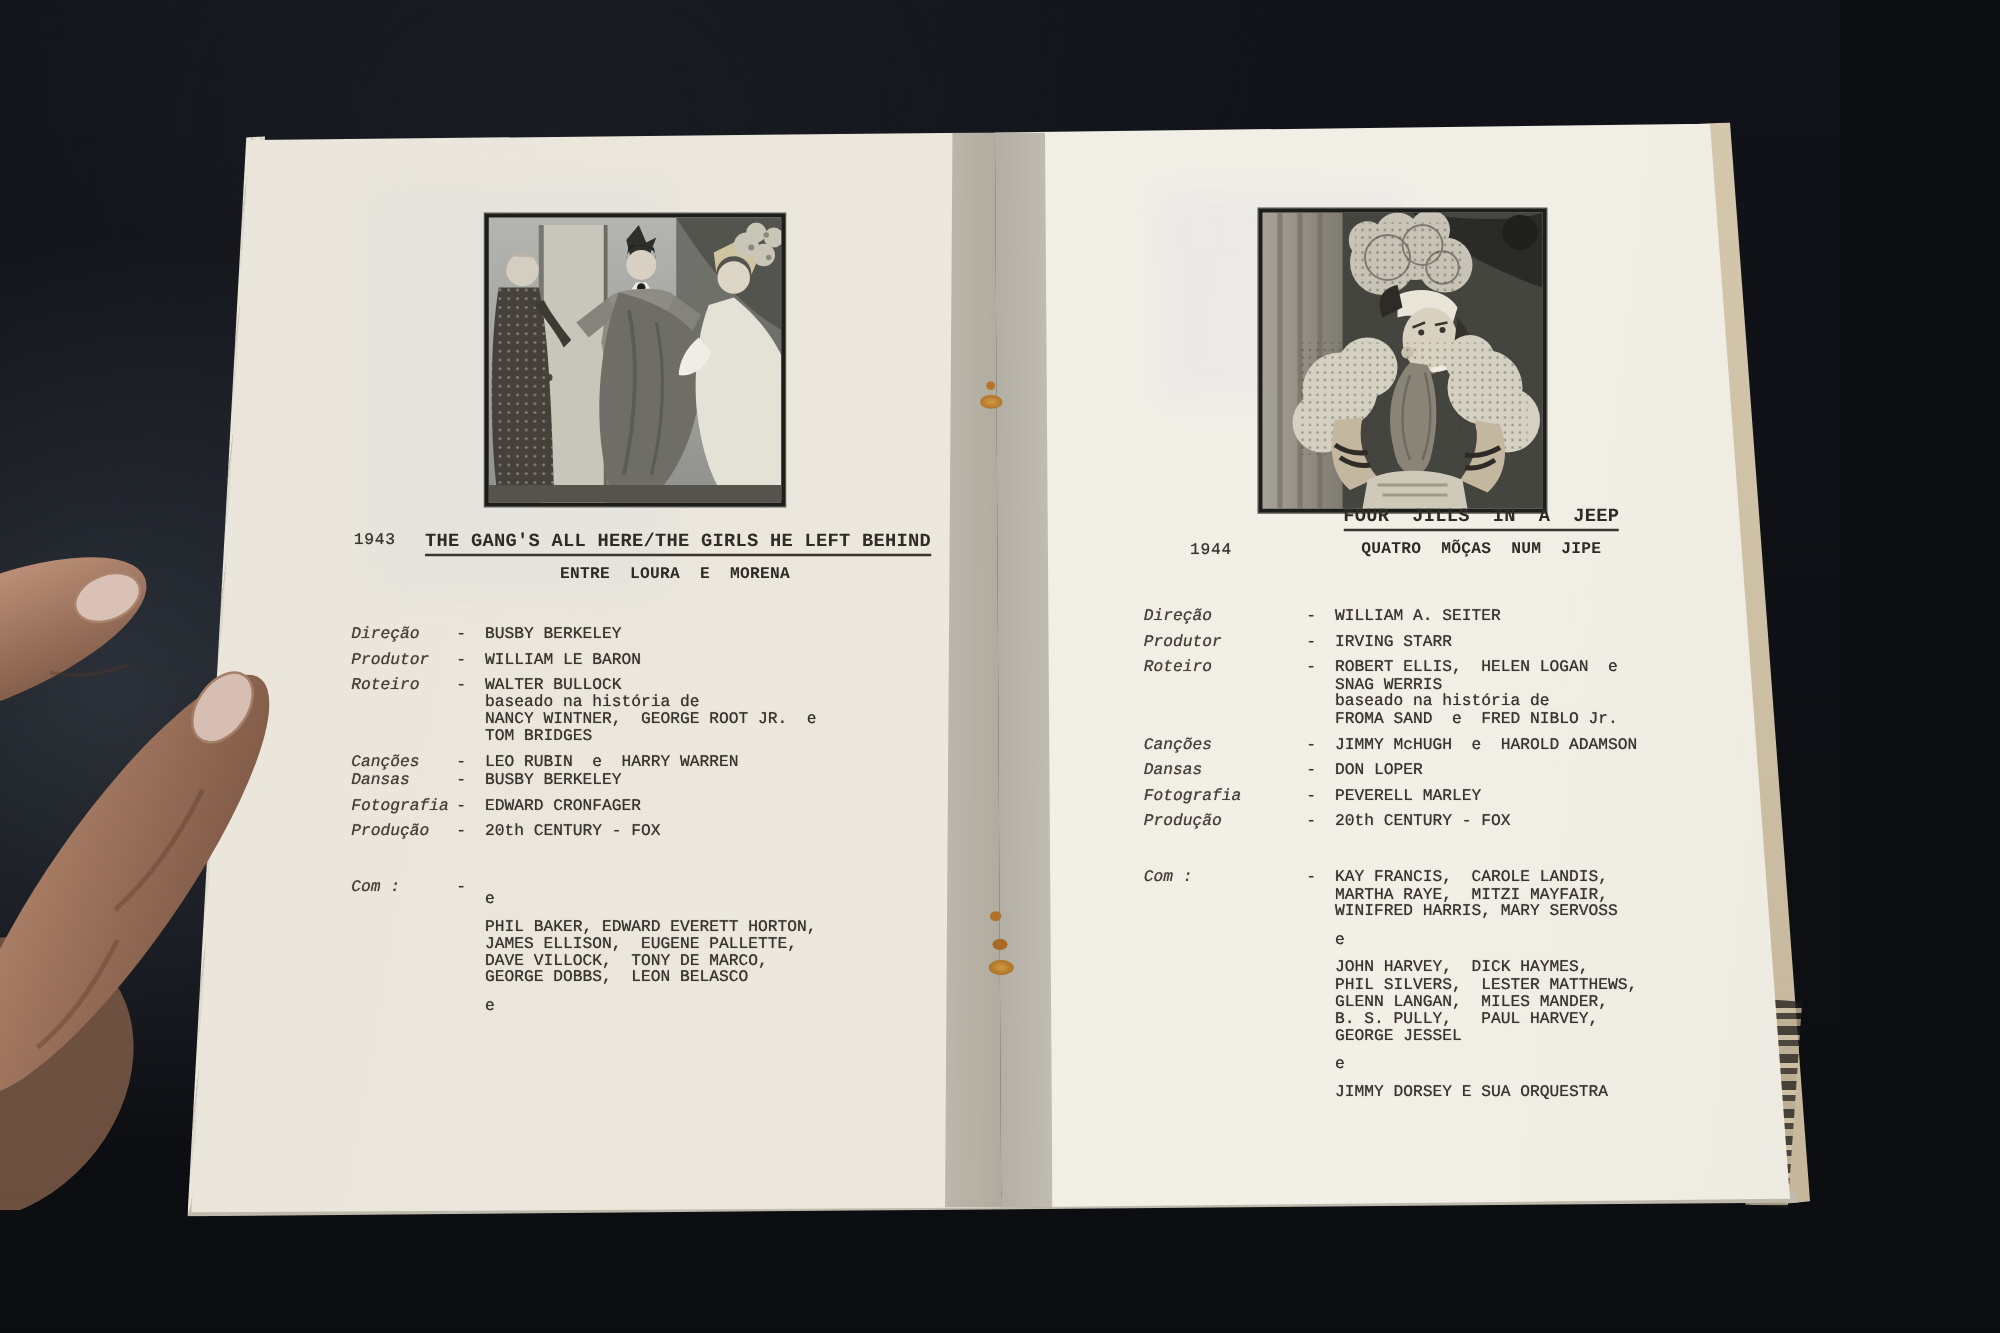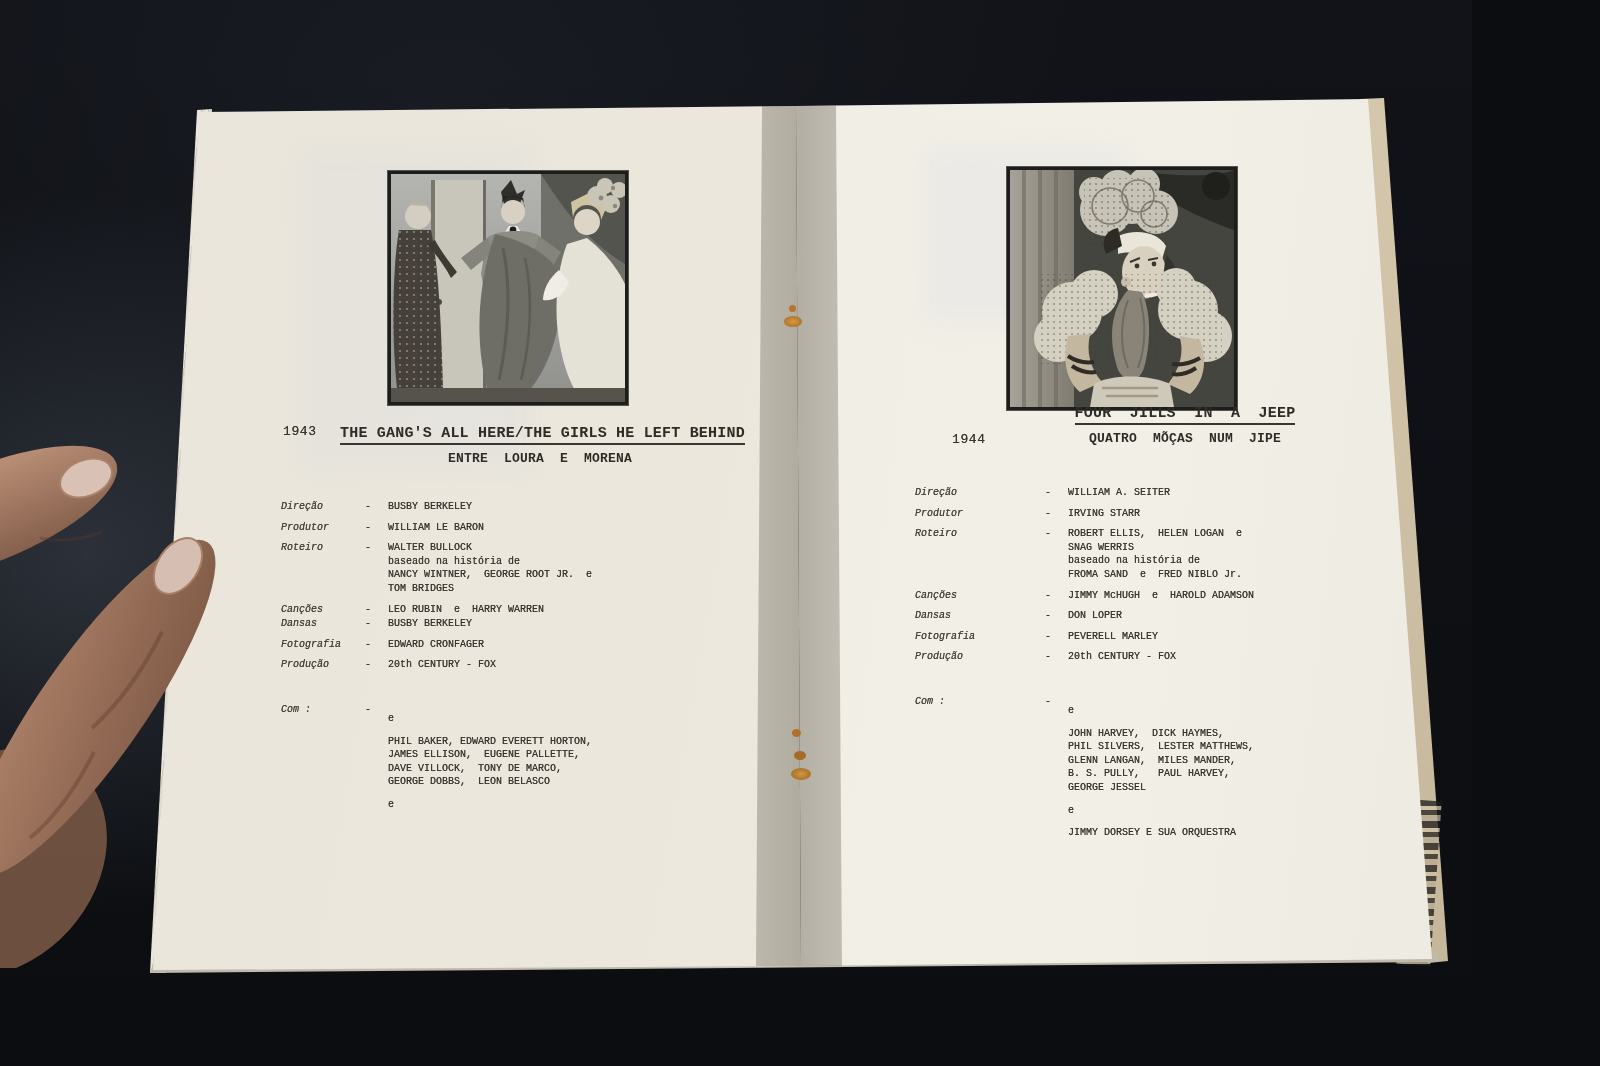--- a/index.html
+++ b/index.html
@@ -36,21 +36,21 @@
   .stain{border-radius:50%;filter:blur(.6px);}
   
   .photo{border:3px solid #1d1d1b;box-shadow:0 0 0 1px #55534d;background:#8c8c88;}
   
   .pre{white-space:pre;}
   .year{font-size:13px;color:#37332e;letter-spacing:.6px;}
   .titlewrap{text-align:center;color:#2f2c27;}
   .title{display:inline-block;font-size:15px;font-weight:bold;letter-spacing:.2px;
     border-bottom:2px solid #3a362f;padding-bottom:1px;}
   .subtitle{font-size:13px;font-weight:bold;margin-top:6px;letter-spacing:.2px;}
-  .credits{font-size:10px;color:#37332e;}
+  .credits{font-size:13px;color:#37332e;}
   .crow{display:grid;margin-top:7px;}
   .crow.tight{margin-top:1px;}
   .crow:first-child{margin-top:0;}
   #creds-left .crow{grid-template-columns:84px 23px 1fr;}
   #creds-right .crow{grid-template-columns:130px 23px 1fr;}
   .lab{font-style:italic;color:#45403a;white-space:pre;}
   .dash{white-space:pre;}
   .val .line{white-space:pre;line-height:13.6px;}
   .lab,.dash{line-height:13.6px;}
   .castblock{margin-top:31px;}
@@ -343,20 +343,25 @@
           <div class="val">
             <div class="line">20th CENTURY - FOX</div>
           </div>
         </div>
       </div>
     <div class="castblock">
         <div class="crow">
           <span class="lab">Com :</span>
           <span class="dash">-</span>
           <div class="val">
+            <div class="group">
+              <div class="line">KAY FRANCIS,  CAROLE LANDIS,</div>
+              <div class="line">MARTHA RAYE,  MITZI MAYFAIR,</div>
+              <div class="line">WINIFRED HARRIS, MARY SERVOSS</div>
+            </div>
             <div class="joiner">e</div>
             <div class="group">
               <div class="line">JOHN HARVEY,  DICK HAYMES,</div>
               <div class="line">PHIL SILVERS,  LESTER MATTHEWS,</div>
               <div class="line">GLENN LANGAN,  MILES MANDER,</div>
               <div class="line">B. S. PULLY,   PAUL HARVEY,</div>
               <div class="line">GEORGE JESSEL</div>
             </div>
             <div class="joiner">e</div>
             <div class="group">

